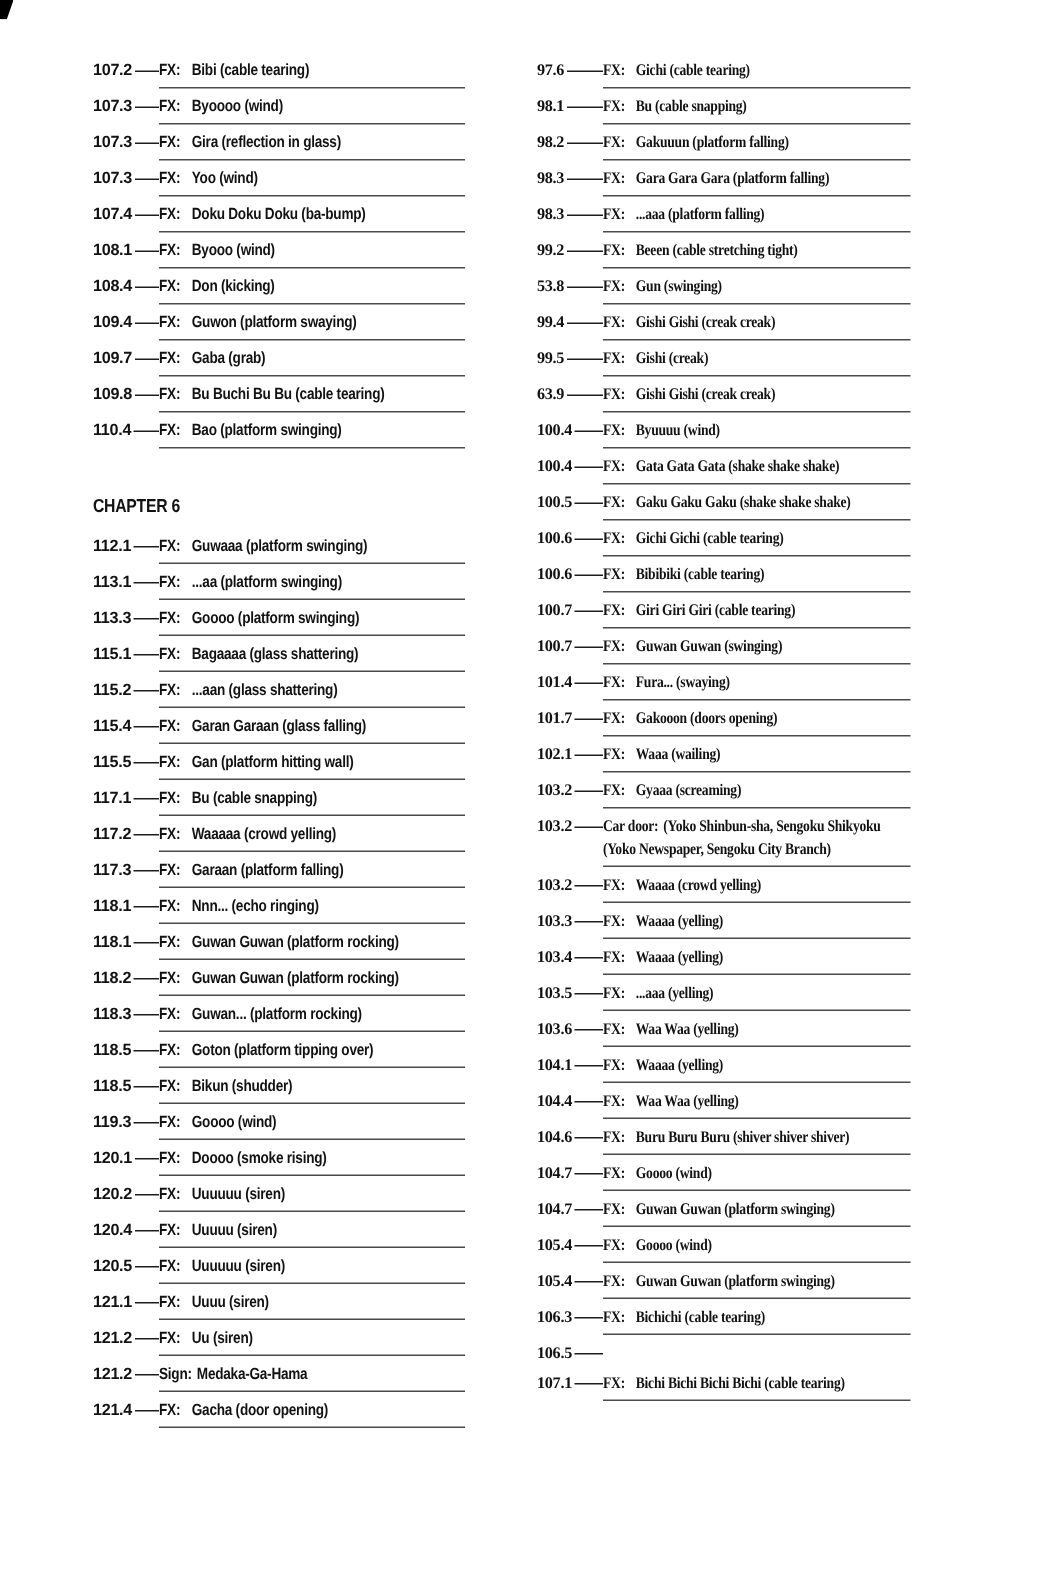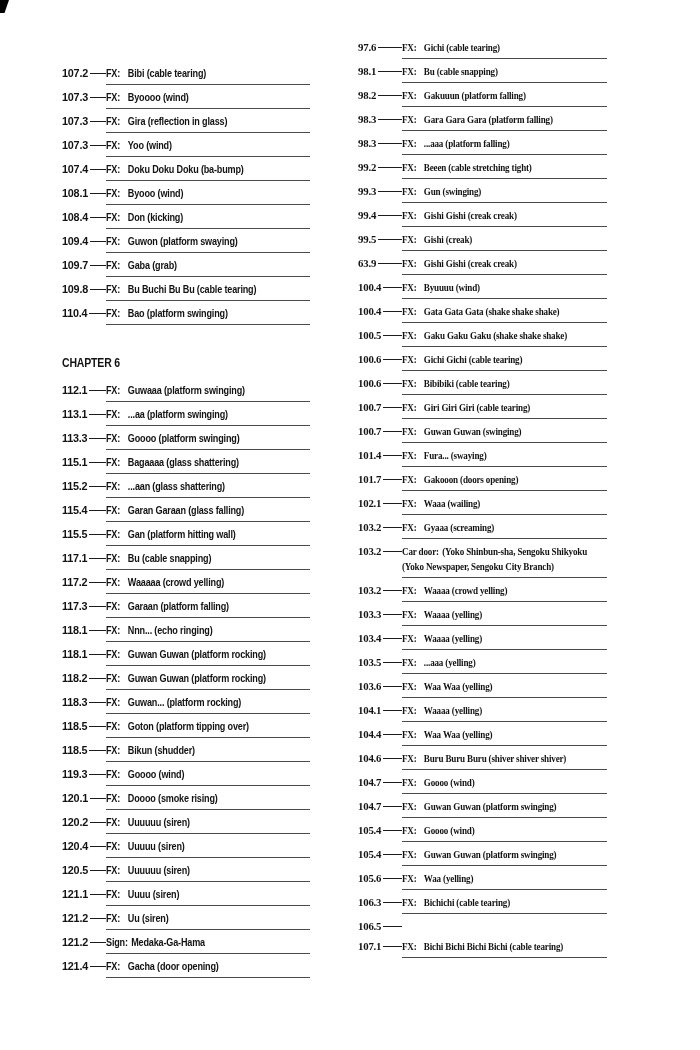--- a/index.html
+++ b/index.html
@@ -17,21 +17,21 @@
     position:absolute; left:0; top:0;
     width:9px; height:13px;
     background:#000;
     clip-path:polygon(0 0,100% 0,50% 100%,0 100%);
   }
   .columns {
     position:absolute; left:62px; top:40px;
     display:flex; gap:48px;
   }
   .col { display:block; }
-  .col-left  { width:248px;margin-top:26px; }
+  .col-left  { width:248px; }
   .col-right { width:249px;font-family:Liberation Serif, serif; }
 
   .entry {
     display:flex; align-items:flex-start;
     margin-bottom:5px;
     font-size:10.8px; font-weight:700;
     letter-spacing:-0.2px; line-height:15px;
   }
   .numwrap {
     flex:0 0 44px;
@@ -453,21 +453,21 @@
           <div class="numwrap">
             <span class="num">99.2</span>
             <span class="dash"></span>
           </div>
           <div class="body">
             <div class="bodyinner"><span class="label fx">FX:</span><span class="fxtext">Beeen (cable stretching tight)</span></div>
           </div>
         </div>
         <div class="entry">
           <div class="numwrap">
-            <span class="num">99.3</span>
+            <span class="num">53.8</span>
             <span class="dash"></span>
           </div>
           <div class="body">
             <div class="bodyinner"><span class="label fx">FX:</span><span class="fxtext">Gun (swinging)</span></div>
           </div>
         </div>
         <div class="entry">
           <div class="numwrap">
             <span class="num">99.4</span>
             <span class="dash"></span>
@@ -702,29 +702,20 @@
             <div class="bodyinner"><span class="label fx">FX:</span><span class="fxtext">Goooo (wind)</span></div>
           </div>
         </div>
         <div class="entry">
           <div class="numwrap">
             <span class="num">105.4</span>
             <span class="dash"></span>
           </div>
           <div class="body">
             <div class="bodyinner"><span class="label fx">FX:</span><span class="fxtext">Guwan Guwan (platform swinging)</span></div>
-          </div>
-        </div>
-        <div class="entry">
-          <div class="numwrap">
-            <span class="num">105.6</span>
-            <span class="dash"></span>
-          </div>
-          <div class="body">
-            <div class="bodyinner"><span class="label fx">FX:</span><span class="fxtext">Waa (yelling)</span></div>
           </div>
         </div>
         <div class="entry">
           <div class="numwrap">
             <span class="num">106.3</span>
             <span class="dash"></span>
           </div>
           <div class="body">
             <div class="bodyinner"><span class="label fx">FX:</span><span class="fxtext">Bichichi (cable tearing)</span></div>
           </div>

